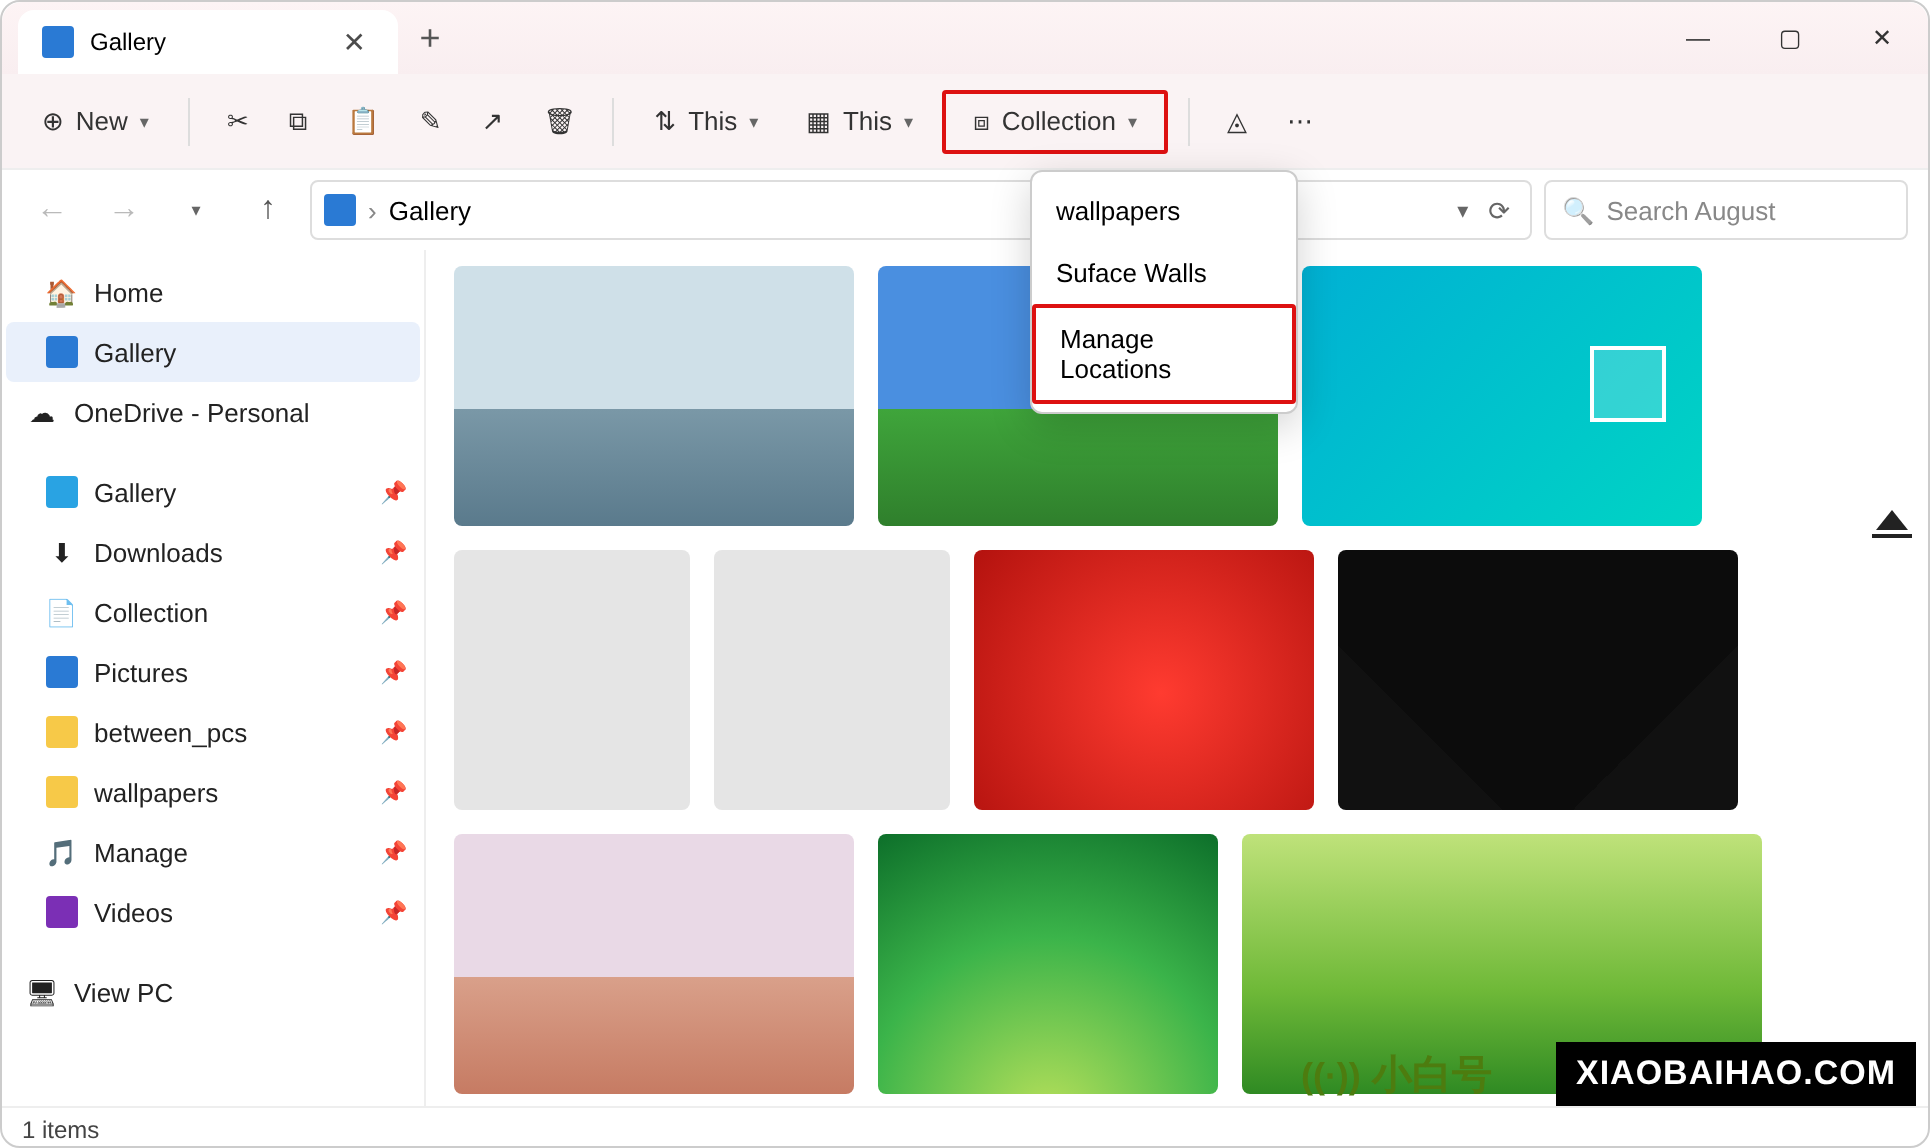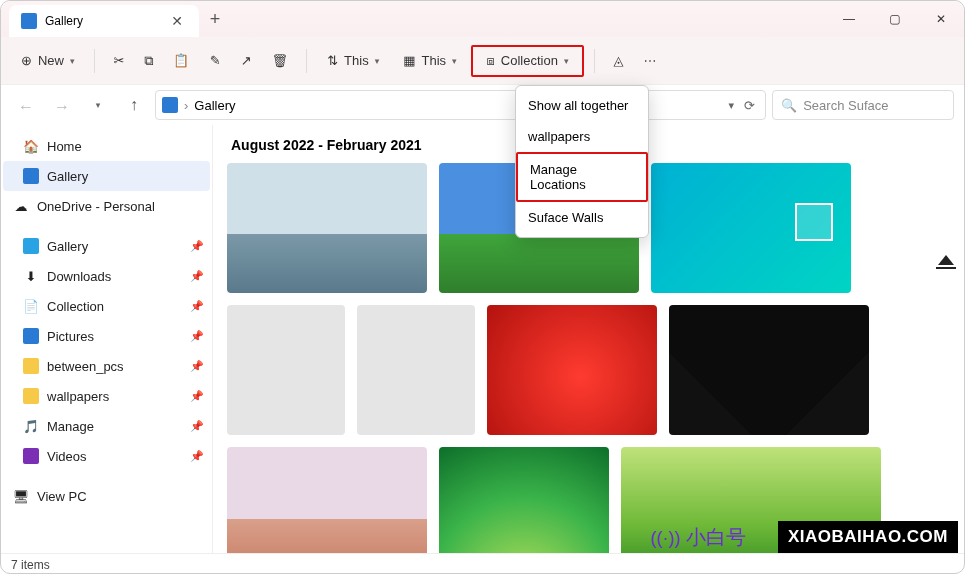--- a/index.html
+++ b/index.html
@@ -47,21 +47,21 @@
   
   
   .dropdown { position:absolute; top:84px; left:514px; width:134px; background:#fff; border:1px solid #ccc; border-radius:6px; box-shadow:0 6px 20px rgba(0,0,0,.18); padding:4px 0; z-index:50;}
   .dd-item { font-size:13px; padding:8px 12px;}
   .dd-item.red-box{border-width:2px;margin:0;}
   
   .status { height:22px; border-top:1px solid #eee; font-size:12px; padding:2px 10px; color:#444; display:flex; align-items:center;}
   
   
   .wm-badge{position:absolute;right:6px;bottom:20px;background:#000;color:#fff;font-size:17px;font-weight:700;padding:6px 10px;z-index:60;letter-spacing:.5px;}
-  .wm-logo{position:absolute;right:218px;bottom:22px;font-size:20px;font-weight:400;color:#6d28d9;z-index:60;}
+  .wm-logo{position:absolute;right:218px;bottom:22px;font-size:20px;font-weight:700;color:#4d7c0f;z-index:60;}
   .wm-sym{font-size:18px;}
   
   
   .art-mountain{background:linear-gradient(#cfe0e8 55%,#7a98a7 55%,#5a7a8c);}
   .art-bliss{background:linear-gradient(#4a8fe0 55%,#3fa53b 55%,#2f7f2c);}
   .art-teal{background:linear-gradient(135deg,#00b1d4,#00d4c4);position:relative;}
   .art-teal::after{content:"";position:absolute;right:18px;top:40px;width:34px;height:34px;background:#fff3;border:2px solid #fff;}
   .art-red{background:radial-gradient(circle at 55% 55%,#ff3b30,#b3120e);}
   .art-dark{background:#0c0c0c;background-image:linear-gradient(45deg,#111 25%,transparent 25%),linear-gradient(-45deg,#111 25%,transparent 25%);}
   .art-desert{background:linear-gradient(#e9d9e6 55%,#d9a08a 55%,#c67b63);}
@@ -148,21 +148,21 @@
   <div class="navbtn">↑</div>
   <div class="crumb">
     <span class="g-icon"></span>
     <span style="color:#888;">›</span>
     <span>Gallery</span>
     <span style="margin-left:auto;color:#666;font-size:11px;">▾</span>
     <span style="color:#666;padding:0 4px;">⟳</span>
   </div>
   <div class="search">
     <span style="opacity:.6;">🔍</span>
-    <span>Search Suface</span>
+    <span>Search August</span>
   </div>
 </div>
 
 <div class="body">
 
   <div class="sidebar">
     <div class="s-item">
       <span class="s-icon">🏠</span>
       <span>Home</span>
     </div>
@@ -218,43 +218,41 @@
     </div>
     <div class="s-group-gap"></div>
     <div class="s-item" style="padding-left:6px;">
       <span class="exp">›</span>
       <span class="s-icon">🖥</span>
       <span>View PC</span>
     </div>
   </div>
 
   <div class="content">
-    <div class="section-head">August 2022 - February 2021</div>
     <div class="grid">
       <div class="thumb art-mountain"></div>
       <div class="thumb art-bliss"></div>
       <div class="thumb art-teal"></div>
       <div class="thumb sm art-grey"></div>
       <div class="thumb sm art-grey"></div>
       <div class="thumb art-red" style="width:170px;"></div>
       <div class="thumb art-dark"></div>
       <div class="thumb art-desert"></div>
       <div class="thumb art-aurora" style="width:170px;"></div>
       <div class="thumb art-greenhill" style="width:260px;"></div>
     </div>
     <div class="scroll-arrow"></div>
     <div class="scroll-line"></div>
   </div>
 </div>
 
 <div class="status">
-  <span>7 items</span>
+  <span>1 items</span>
 </div>
 
 <div class="dropdown">
-  <div class="dd-item">Show all together</div>
   <div class="dd-item">wallpapers</div>
+  <div class="dd-item">Suface Walls</div>
   <div class="dd-item red-box">Manage Locations</div>
-  <div class="dd-item">Suface Walls</div>
 </div>
 
 <div class="wm-logo"><span class="wm-sym">((·))</span> <span>小白号</span></div>
 <div class="wm-badge">XIAOBAIHAO.COM</div>
 
 </body></html>

